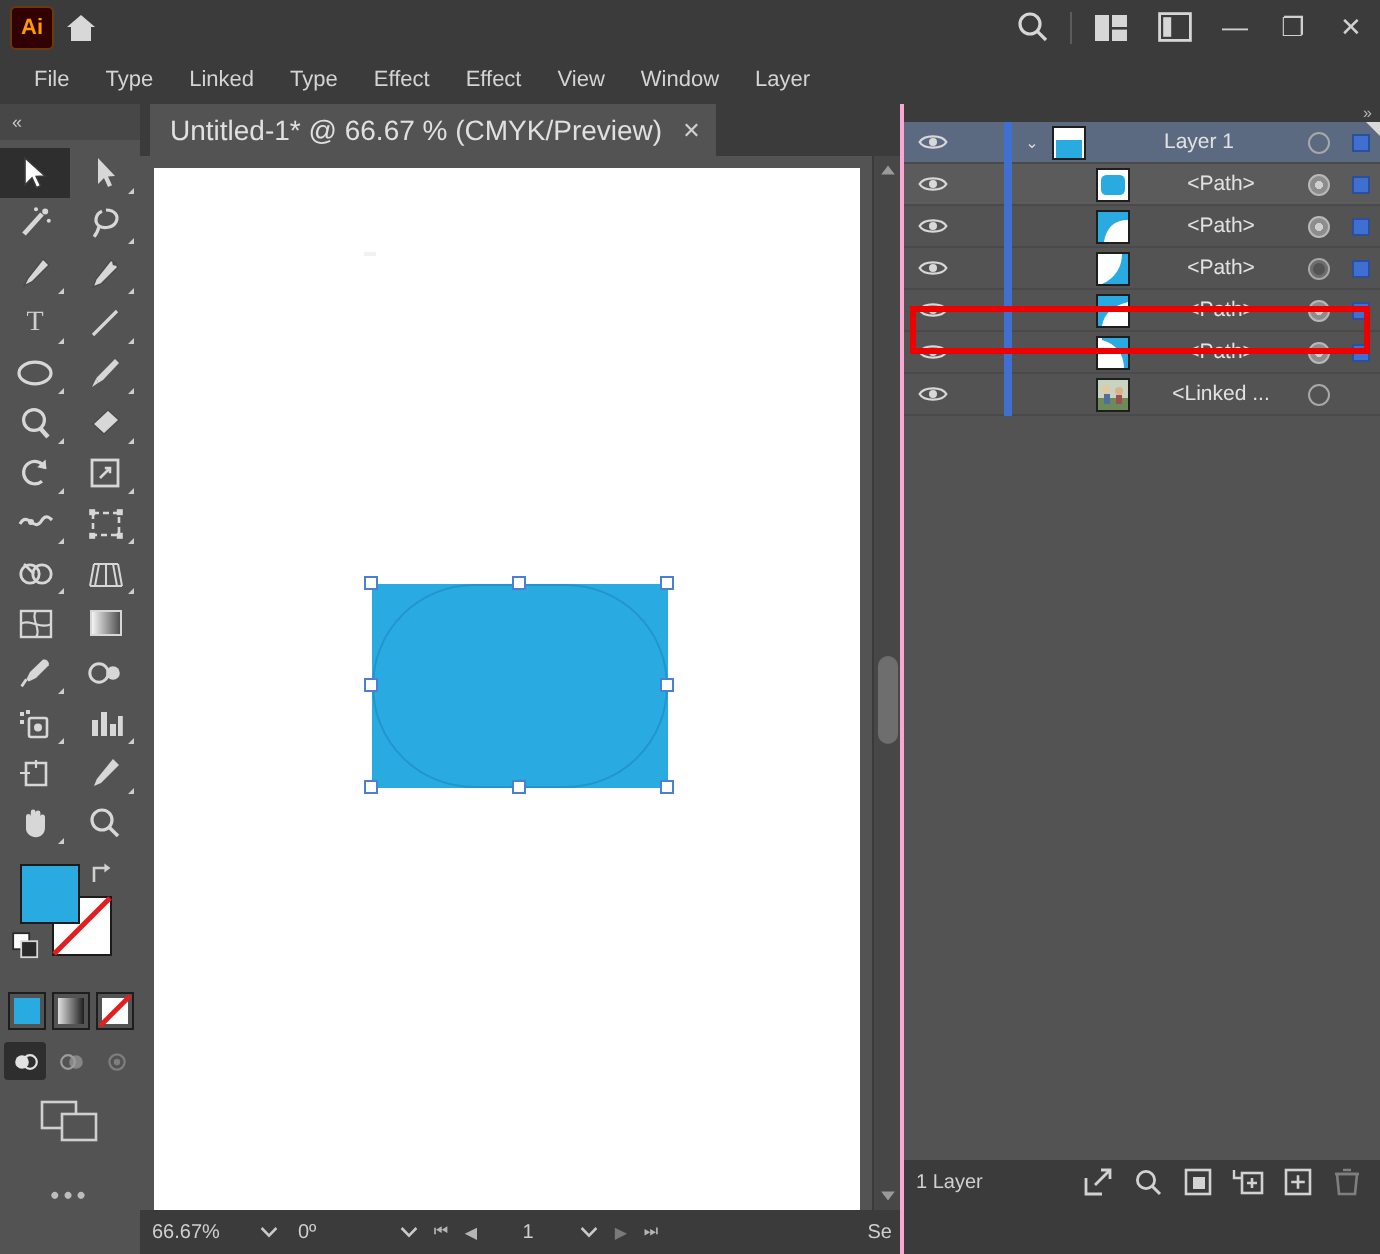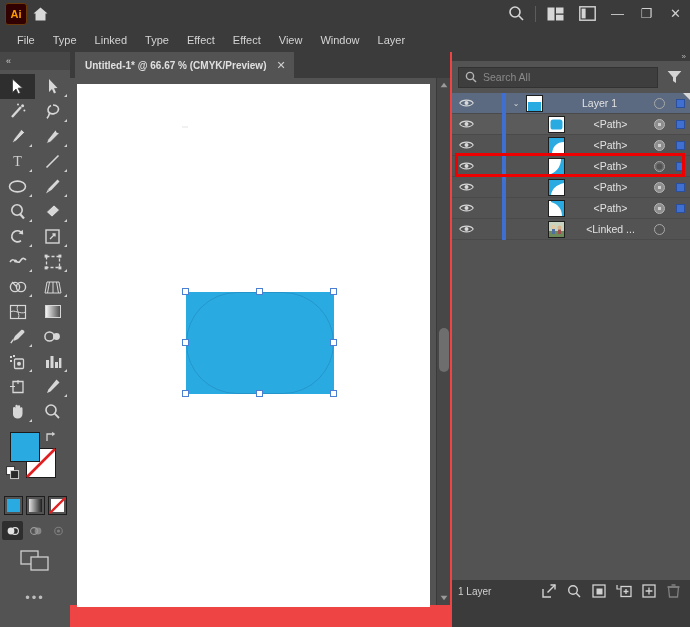--- a/index.html
+++ b/index.html
@@ -3,21 +3,21 @@
 <meta charset="utf-8">
 <style>
   * { box-sizing: border-box; margin: 0; padding: 0; }
   html, body {
     width: 690px; height: 627px;
     background: #535353;
     font-family: "Liberation Sans", sans-serif;
     overflow: hidden;
     -webkit-font-smoothing: antialiased;
   }
-  .app { position: relative; width: 690px; height: 627px; background: #ef4444; padding-left: 13px; }
+  .app { position: relative; width: 690px; height: 627px; background: #f9a8d4; padding-left: 13px; }
 
   
   .titlebar {
     position: absolute; left: 0; top: 0; width: 690px; height: 27px;
     background: #3b3b3b; display: flex; align-items: center;
   }
   .ai-logo {
     width: 22px; height: 22px; margin-left: 5px; background: #310000;
     border: 1px solid #6b3a0a; border-radius: 3px;
     color: #ff9a00; font-size: 11px; font-weight: bold;
@@ -96,21 +96,21 @@
 
   
   .tabstrip {
     position: absolute; left: 70px; top: 52px; width: 380px; height: 26px;
     background: #3b3b3b;
   }
   .doctab {
     position: absolute; left: 5px; top: 0; height: 26px; background: #535353;
     display: flex; align-items: center; padding: 0 8px 0 10px; gap: 10px;
   }
-  .doctab-title { color: #e0e0e0; font-size: 10px; white-space: nowrap; font-weight: bold; }
+  .doctab-title { color: #e0e0e0; font-size: 14px; white-space: nowrap; }
   .doctab-close { color: #cfcfcf; font-size: 11px; }
 
   
   .canvas-wrap {
     position: absolute; left: 70px; top: 78px; width: 380px; height: 527px;
     background: #535353;
   }
   .artboard {
     position: absolute; left: 7px; top: 6px; width: 353px; height: 523px;
     background: #ffffff;
@@ -588,45 +588,54 @@
       </div>
       <div class="thumb"></div>
       <div class="arrow" style="position:absolute;bottom:0;width:14px;">
         <svg width="8" height="6" viewBox="0 0 8 6">
             <path d="M4 5.2 L0.6 0.8 L7.4 0.8 Z" fill="#9a9a9a"></path>
           </svg>
       </div>
     </div>
   </div>
 
+  <div class="statusbar">
+    <div class="st-zoom">66.67%</div>
+    <div class="st-cb">
+      <svg width="9" height="6" viewBox="0 0 9 6">
+          <path d="M0.8 1 L4.5 4.8 L8.2 1" fill="none" stroke="#c9c9c9" stroke-width="1.3"></path>
+        </svg>
+    </div>
+    <div class="st-rot">0º</div>
+    <div class="st-cb">
+      <svg width="9" height="6" viewBox="0 0 9 6">
+          <path d="M0.8 1 L4.5 4.8 L8.2 1" fill="none" stroke="#c9c9c9" stroke-width="1.3"></path>
+        </svg>
+    </div>
+    <div class="st-nav">⏮</div>
+    <div class="st-nav">◀</div>
+    <div class="st-page">1</div>
+    <div class="st-cb">
+      <svg width="9" height="6" viewBox="0 0 9 6">
+          <path d="M0.8 1 L4.5 4.8 L8.2 1" fill="none" stroke="#c9c9c9" stroke-width="1.3"></path>
+        </svg>
+    </div>
+    <div class="st-nav dim">▶</div>
+    <div class="st-nav">⏭</div>
+    <div class="st-sel">Se</div>
+  </div>
 
   <div class="right-panel">
     <div class="panel-topbar">
       <span class="expand">»</span>
     </div>
 
 
     <div class="panel-body">
 
-      <div class="searchrow">
-        <div class="searchbox">
-          <span>
-            <svg width="12" height="12" viewBox="0 0 12 12" style="display:block">
-                <circle cx="5" cy="5" r="3.6" fill="none" stroke="#b5b5b5" stroke-width="1.4"></circle>
-                <line x1="7.7" y1="7.7" x2="11" y2="11" stroke="#b5b5b5" stroke-width="1.4"></line>
-              </svg>
-          </span>
-          <span class="ph">Search All</span>
-        </div>
-        <div class="filter-btn">
-          <svg width="15" height="14" viewBox="0 0 15 14">
-              <path d="M0.6 1 L14.4 1 L9 7.2 L9 13 L6 11 L6 7.2 Z" fill="#d4d4d4"></path>
-            </svg>
-        </div>
-      </div>
 
       <div class="layer-rows">
 
         <div class="lrow toplayer">
           <span class="eye">
             <svg width="15" height="10" viewBox="0 0 15 10">
                 <path d="M0.8 5 C3 1.2 12 1.2 14.2 5 C12 8.8 3 8.8 0.8 5 Z" fill="none" stroke="#d8d8d8" stroke-width="1.1"></path>
                 <circle cx="7.5" cy="5" r="2" fill="#d8d8d8"></circle>
               </svg>
           </span>

